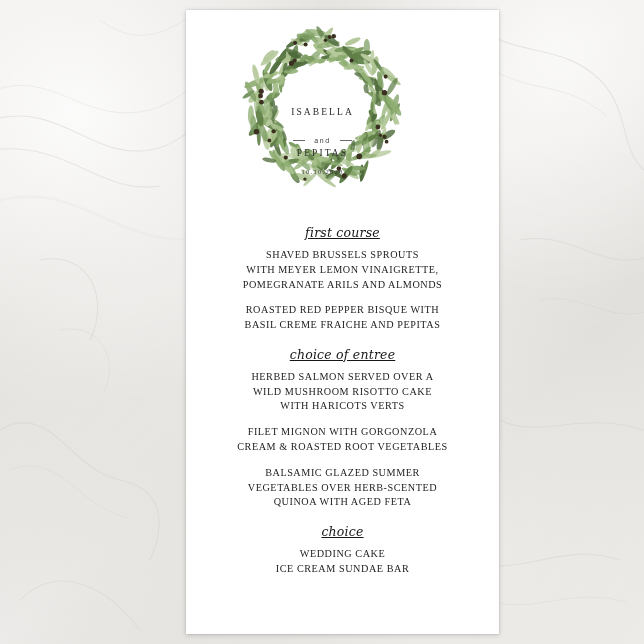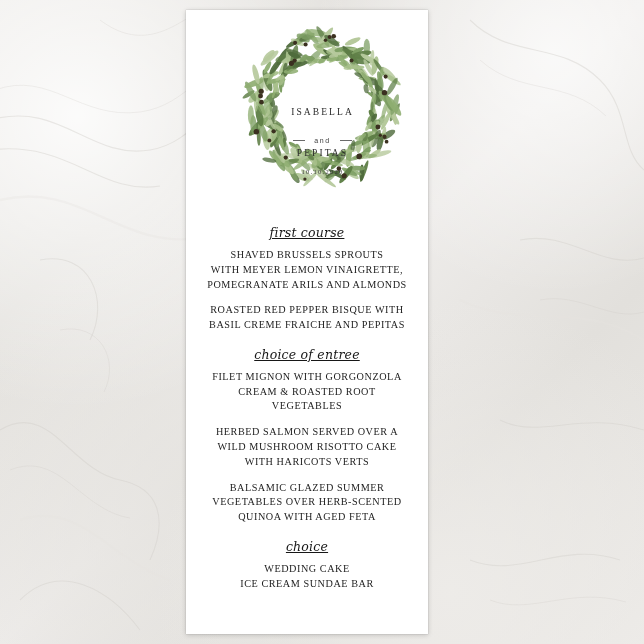--- a/index.html
+++ b/index.html
@@ -31,21 +31,21 @@
     inset: 0;
     opacity: 0.55;
     pointer-events: none;
   }
 
   
   #card {
     position: absolute;
     left: 186px;
     top: 10px;
-    width: 242px;
+    width: 313px;
     height: 624px;
     background: #ffffff;
     box-shadow: 0 1px 5px rgba(0,0,0,0.18), 0 0 1px rgba(0,0,0,0.25);
   }
 
   
   .wreath-wrap {
     position: relative;
     width: 273px;
     height: 195px;
@@ -463,21 +463,21 @@
         <div class="mono-date">10.10.2020</div>
       </div>
     </div>
 
     <div class="menu-body">
 
     <div class="course-title first">first course</div>
         <div class="dish">SHAVED BRUSSELS SPROUTS<br>WITH MEYER LEMON VINAIGRETTE,<br>POMEGRANATE ARILS AND ALMONDS</div>
         <div class="dish">ROASTED RED PEPPER BISQUE WITH<br>BASIL CREME FRAICHE AND PEPITAS</div>
         <div class="course-title">choice of entree</div>
+        <div class="dish">HERBED SALMON SERVED OVER A<br>WILD MUSHROOM RISOTTO CAKE<br>WITH HARICOTS VERTS</div>
         <div class="dish">FILET MIGNON WITH GORGONZOLA<br>CREAM &amp; ROASTED ROOT VEGETABLES</div>
-        <div class="dish">HERBED SALMON SERVED OVER A<br>WILD MUSHROOM RISOTTO CAKE<br>WITH HARICOTS VERTS</div>
         <div class="dish">BALSAMIC GLAZED SUMMER<br>VEGETABLES OVER HERB-SCENTED<br>QUINOA WITH AGED FETA</div>
         <div class="course-title">choice</div>
         <div class="dish">WEDDING CAKE<br>ICE CREAM SUNDAE BAR</div>
       </div>
 
   </div>
 </div>
 
 </body></html>

